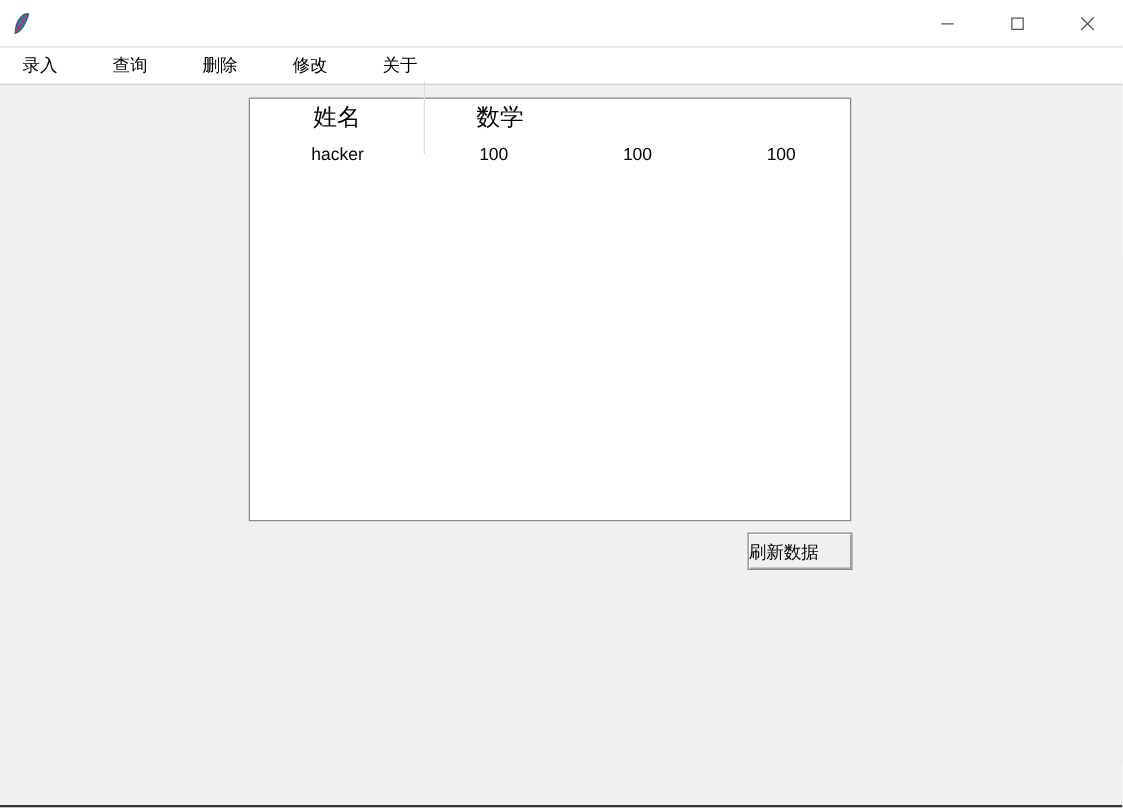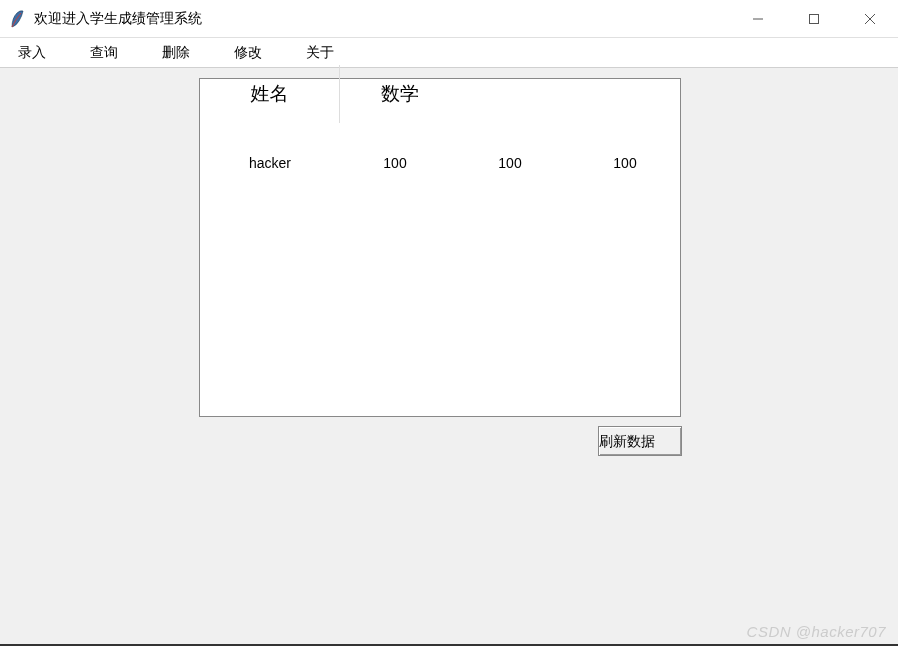--- a/index.html
+++ b/index.html
@@ -106,21 +106,20 @@
       border-right: none;
     }
     .col-name { width: 140px; }
     .col-chinese { width: 110px; }
     .col-math { width: 120px; }
     .col-english { width: 110px; }
     .tree-row {
       display: flex;
       height: 28px;
       align-items: center;
-      margin-top: 40px;
     }
     .tree-cell {
       text-align: center;
       font-size: 14px;
       color: #000;
     }
     .refresh-btn {
       position: absolute;
       left: 598px;
       top: 358px;
@@ -156,21 +155,20 @@
 </head>
 <body>
 
 <div class="titlebar">
   <span class="titlebar-icon">
     <svg width="16" height="18" viewBox="0 0 16 18">
       <path d="M 3 17 Q 3 8 8 3 Q 11 0 14 1 Q 13 6 10 11 Q 7 16 3 17 Z" fill="#3d6ea5" stroke="#1a3a5a" stroke-width="0.6"></path>
       <path d="M 3 17 Q 6 10 12 3" stroke="#c04040" stroke-width="1" fill="none"></path>
     </svg>
   </span>
-  <span class="titlebar-title">欢迎进入学生成绩管理系统</span>
   <div class="window-controls">
     <div class="window-control-btn">
       <svg width="12" height="12">
           <line x1="1" y1="6" x2="11" y2="6" stroke-width="1"></line>
         </svg>
     </div>
     <div class="window-control-btn">
       <svg width="12" height="12">
           <rect x="1.5" y="1.5" width="9" height="9" fill="none" stroke-width="1"></rect>
         </svg>
@@ -202,15 +200,14 @@
     <div class="tree-row">
       <div class="tree-cell col-name">hacker</div>
       <div class="tree-cell col-chinese">100</div>
       <div class="tree-cell col-math">100</div>
       <div class="tree-cell col-english">100</div>
     </div>
   </div>
 
   <div class="refresh-btn">刷新数据</div>
 
-  <div class="watermark">CSDN @hacker707</div>
   <div class="bottom-border"></div>
 </div>
 
 </body></html>

